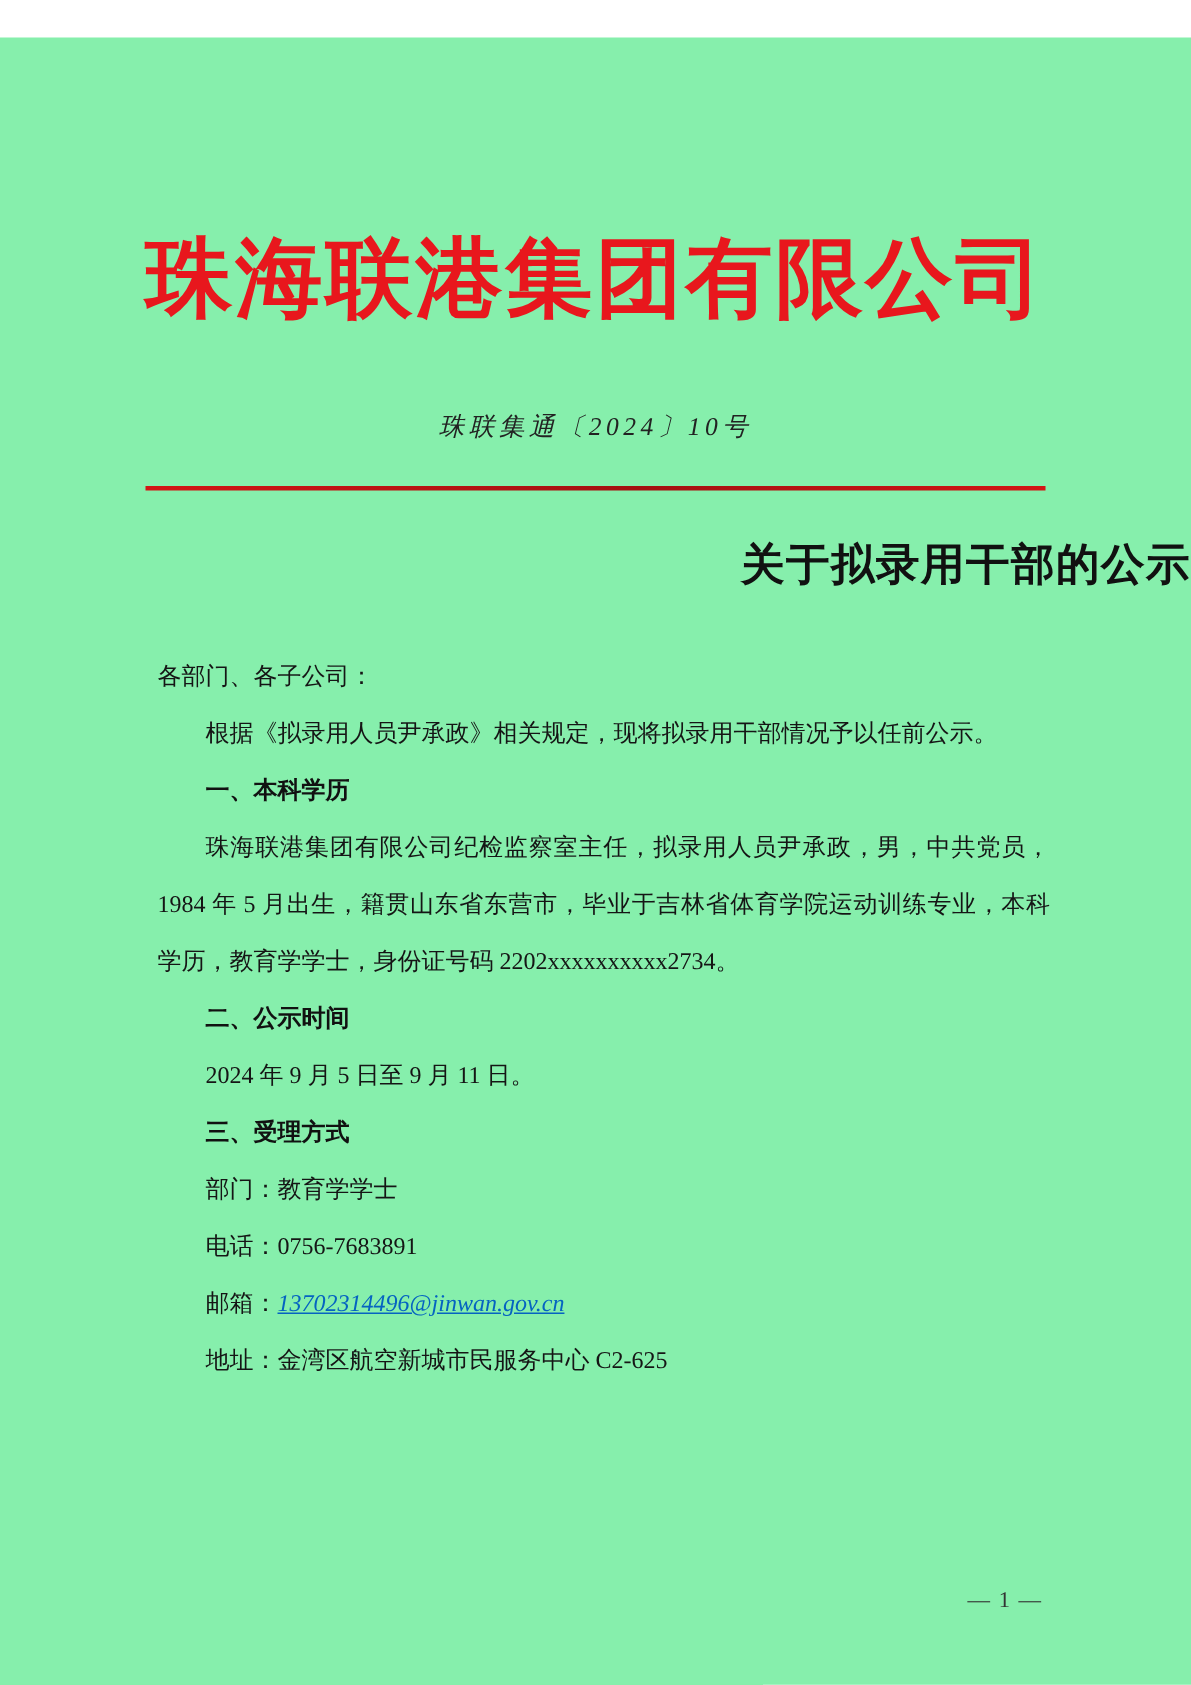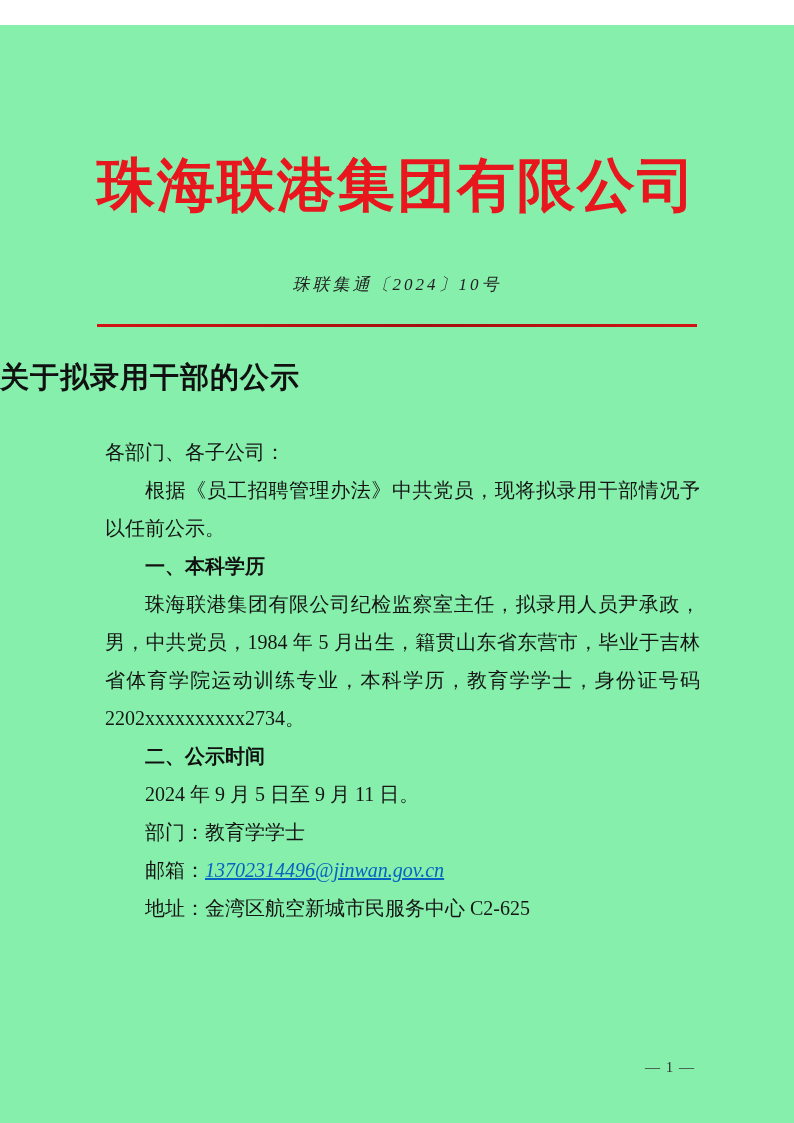--- a/index.html
+++ b/index.html
@@ -36,32 +36,32 @@
     line-height: 24px;
     font-style: italic;
   }
   .red-rule {
     margin: 27px auto 0;
     width: 600px; height: 3px;
     background: linear-gradient(to right, #d41414, #a31010 55%, #d41414);
   }
   .doc-title {
     margin: 30px 0 0;
-    text-align: left;
+    text-align: right;
     font-size: 29px;
     font-weight: bold;
     letter-spacing: 1px;
     color: #111111;
     line-height: 40px;
     font-family: "Liberation Serif", "DejaVu Serif", serif;
   }
   .body-text {
     margin-top: 36px;
     padding: 0 94px 0 105px;
-    font-size: 20px;
+    font-size: 16px;
     line-height: 38px;
     text-align: justify;
     color: #151515;
   }
   .body-text p { margin: 0; }
   .indent { text-indent: 2em; }
   .heading {
     font-family: "Liberation Sans", "DejaVu Sans", sans-serif;
     font-weight: bold;
     color: #111111;
@@ -92,33 +92,35 @@
   <div class="doc-number">珠联集通〔2024〕10号</div>
 
   <div class="red-rule"></div>
 
   <h1 class="doc-title">关于拟录用干部的公示</h1>
 
   <div class="body-text">
 
     <p>各部门、各子公司：</p>
 
-    <p class="indent">根据《员工招聘管理办法》中共党员，现将拟录用干部情况予以任前公示。</p>
+    <p class="indent">根据《拟录用人员尹承政》相关规定，现将拟录用干部情况予以任前公示。</p>
 
     <p class="indent heading">一、本科学历</p>
 
     <p class="indent">珠海联港集团有限公司纪检监察室主任，拟录用人员尹承政，男，中共党员，1984 年 5 月出生，籍贯山东省东营市，毕业于吉林省体育学院运动训练专业，本科学历，教育学学士，身份证号码 2202xxxxxxxxxx2734。</p>
 
     <p class="indent heading">二、公示时间</p>
 
     <p class="indent">2024 年 9 月 5 日至 9 月 11 日。</p>
 
+    <p class="indent heading">三、受理方式</p>
 
     <p class="indent"><span>部门：</span><span>教育学学士</span></p>
 
+    <p class="indent"><span>电话：</span><span>0756-7683891</span></p>
 
     <p class="indent"><span>邮箱：</span><a class="email-link">13702314496@jinwan.gov.cn</a></p>
 
     <p class="indent"><span>地址：</span><span>金湾区航空新城市民服务中心 C2-625</span></p>
 
   </div>
 
   <div class="page-number">— 1 —</div>
 
 </div>

